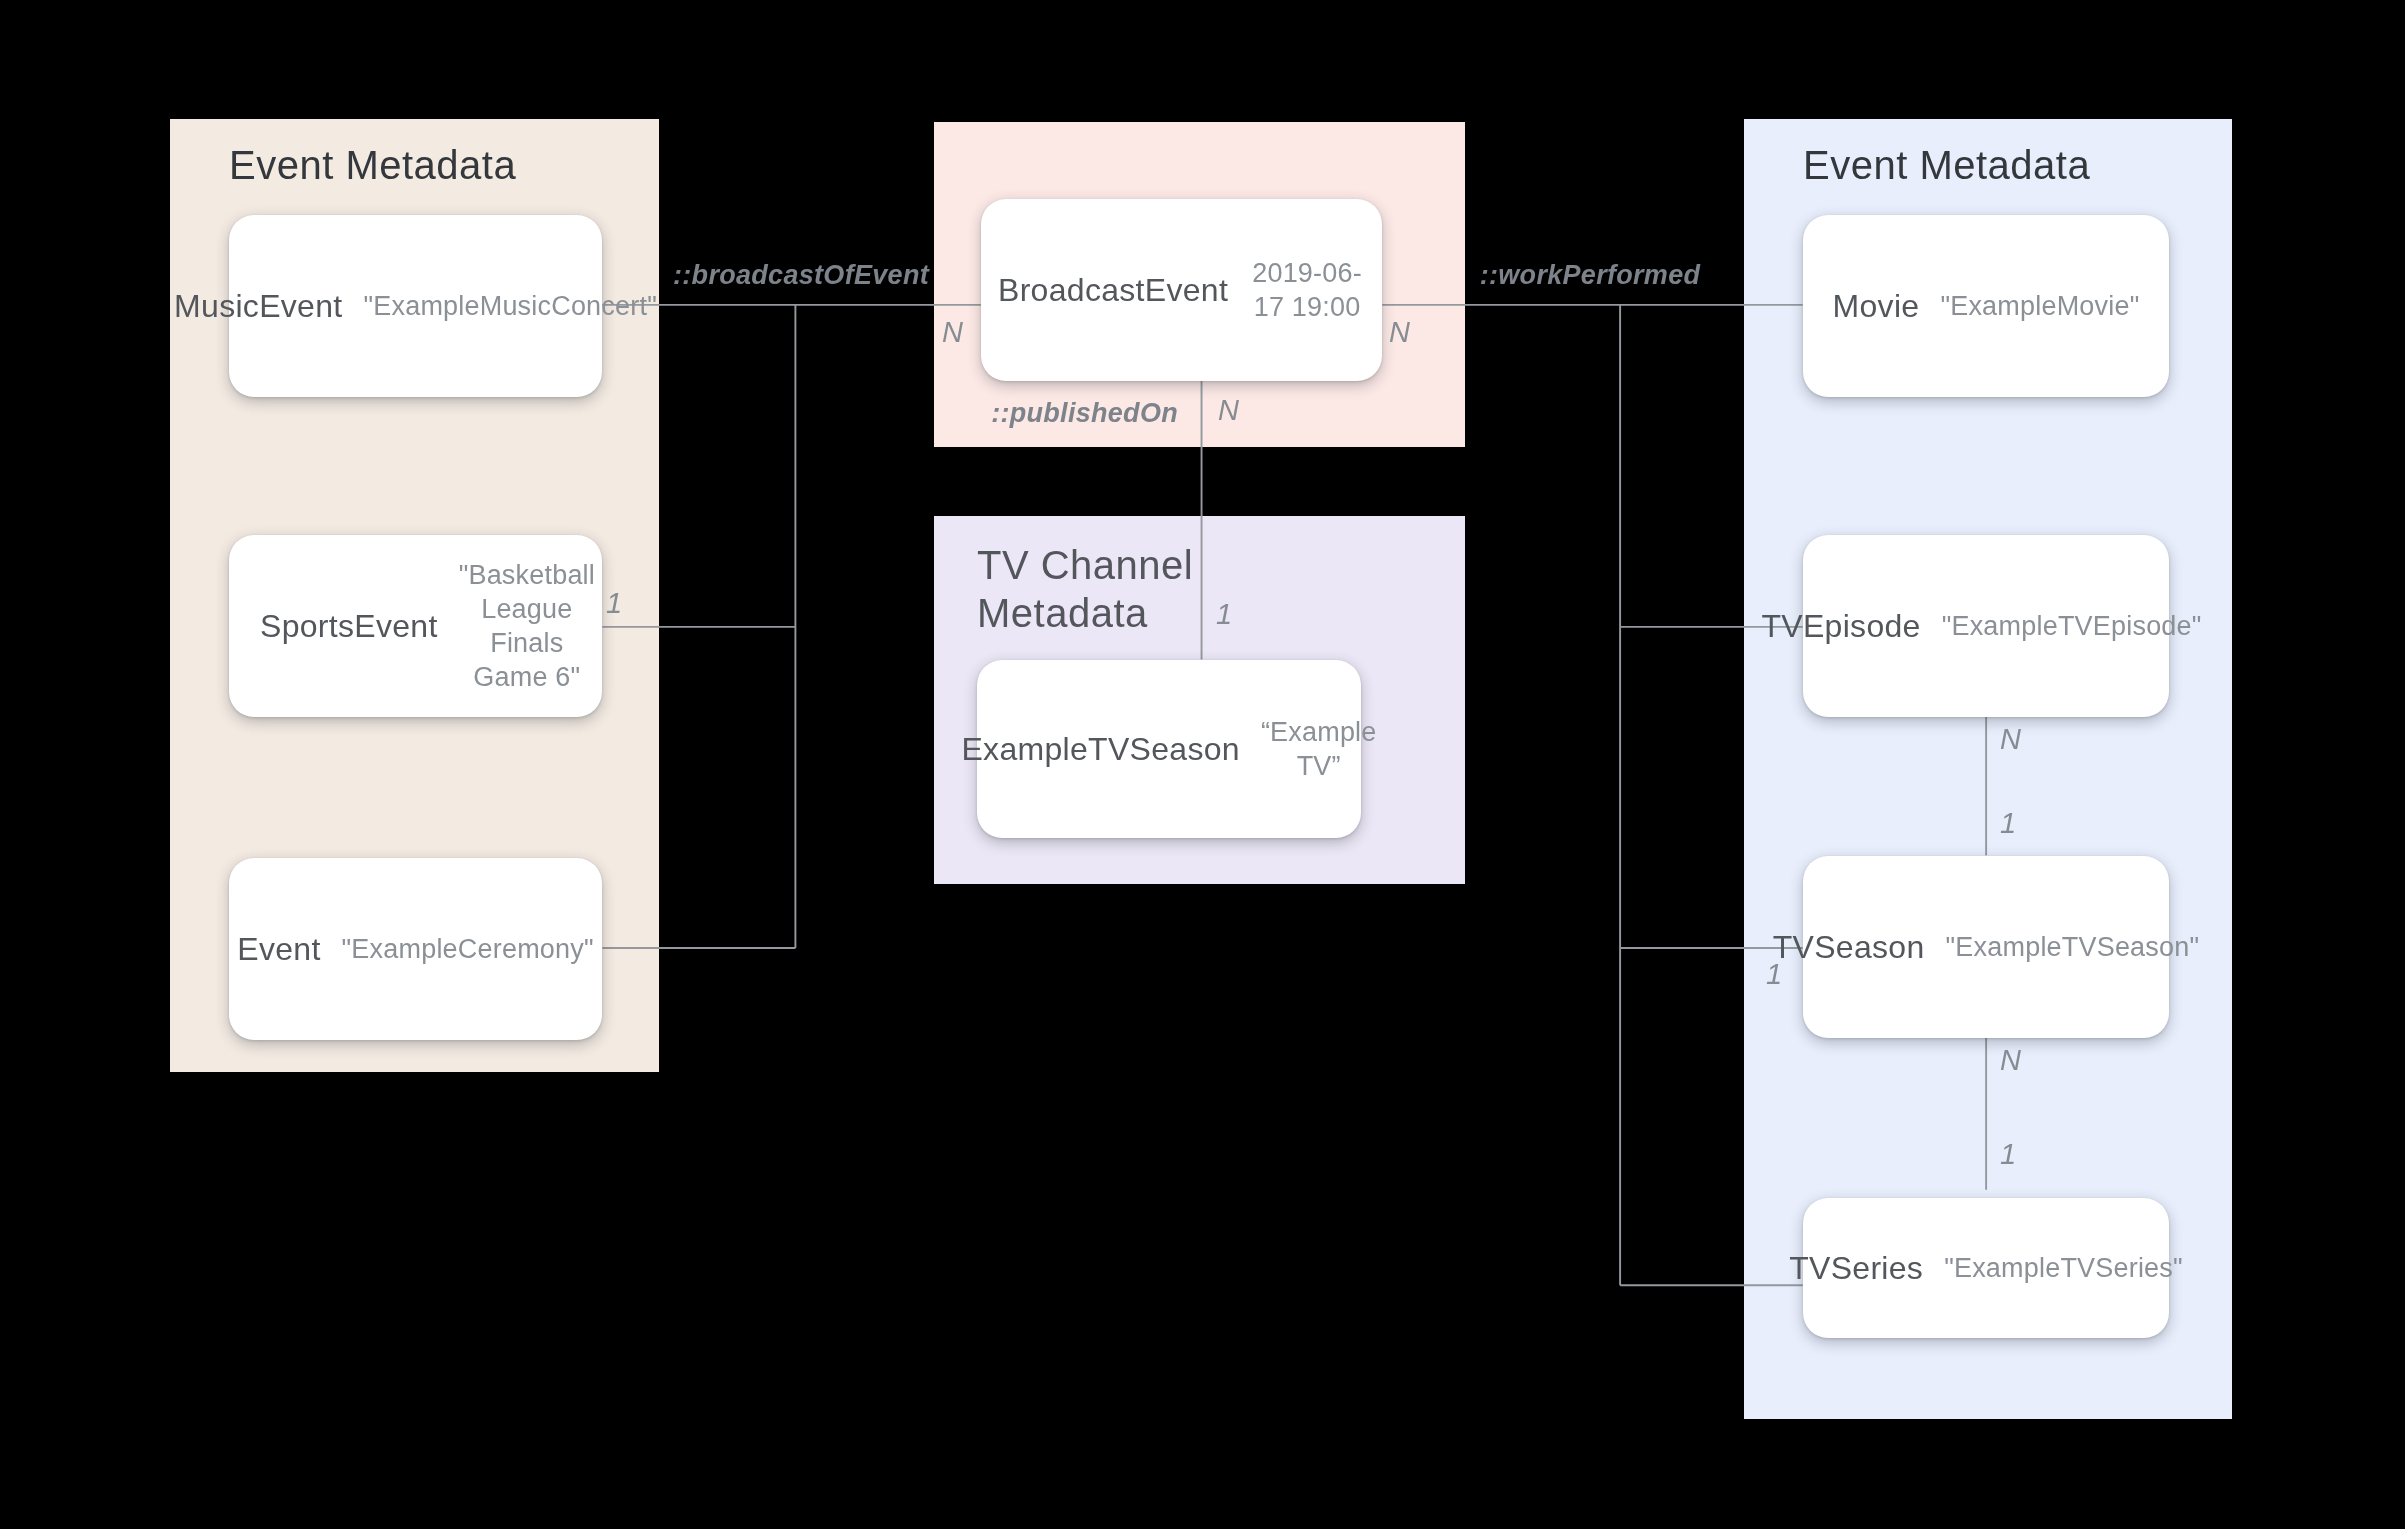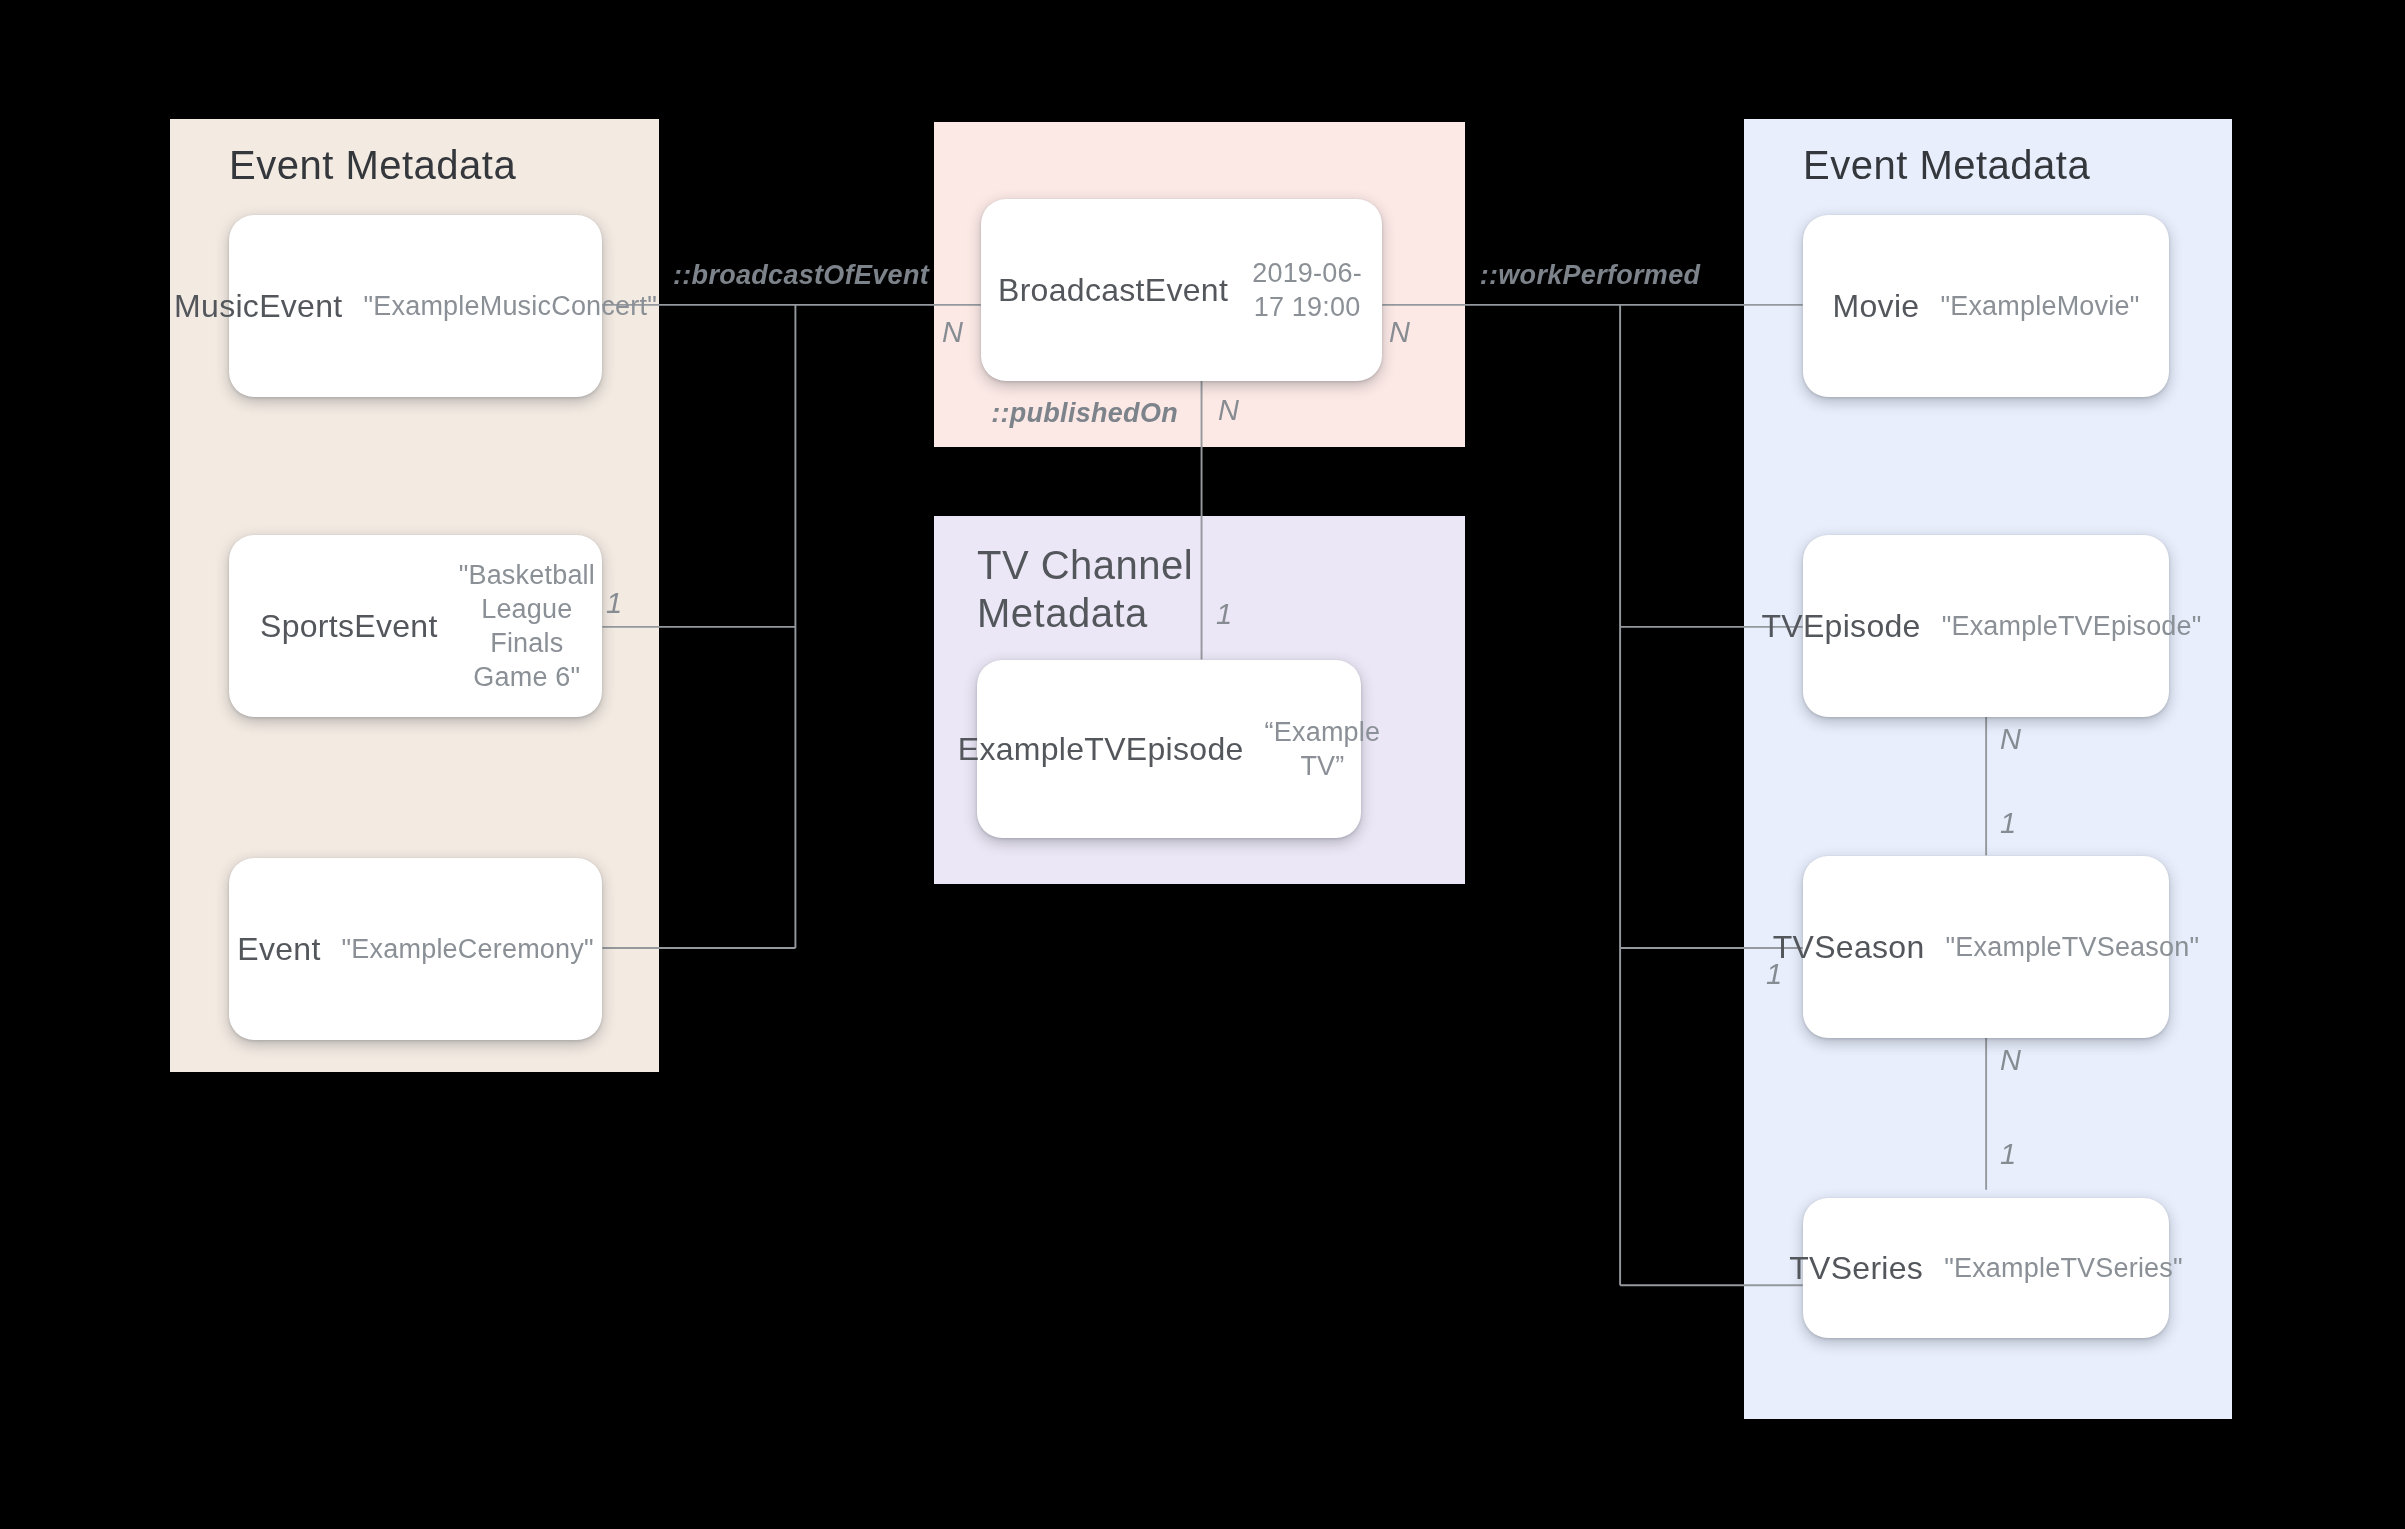--- a/index.html
+++ b/index.html
@@ -141,21 +141,21 @@
     <div class="node-title">Event</div>
     <div class="node-subtitle">"ExampleCeremony"</div>
   </div>
 
   <div class="node" style="left:981px; top:199px; width:401px; height:182px;">
     <div class="node-title">BroadcastEvent</div>
     <div class="node-subtitle">2019-06-17 19:00</div>
   </div>
 
   <div class="node" style="left:977px; top:660px; width:384px; height:178px;">
-    <div class="node-title">ExampleTVEpisode</div>
+    <div class="node-title">ExampleTVSeason</div>
     <div class="node-subtitle">“Example TV”</div>
   </div>
 
   <div class="node" style="left:1803px; top:215px; width:366px; height:182px;">
     <div class="node-title">Movie</div>
     <div class="node-subtitle">"ExampleMovie"</div>
   </div>
 
   <div class="node" style="left:1803px; top:535px; width:366px; height:182px;padding-left:8px;">
     <div class="node-title">TVEpisode</div>

